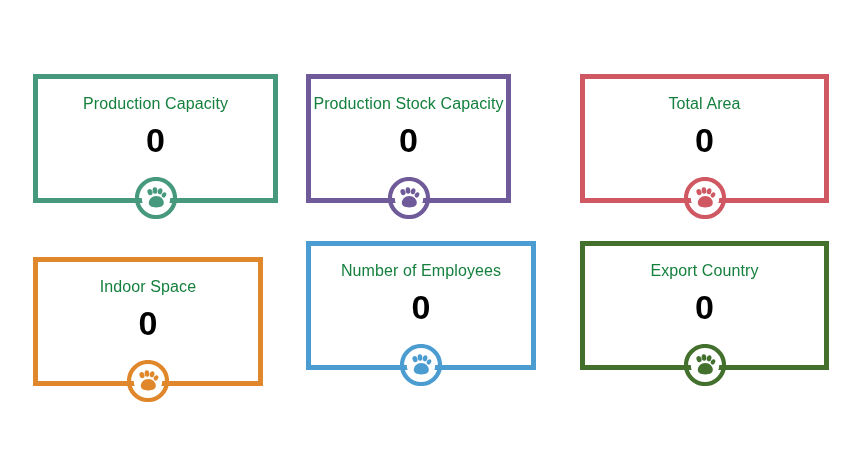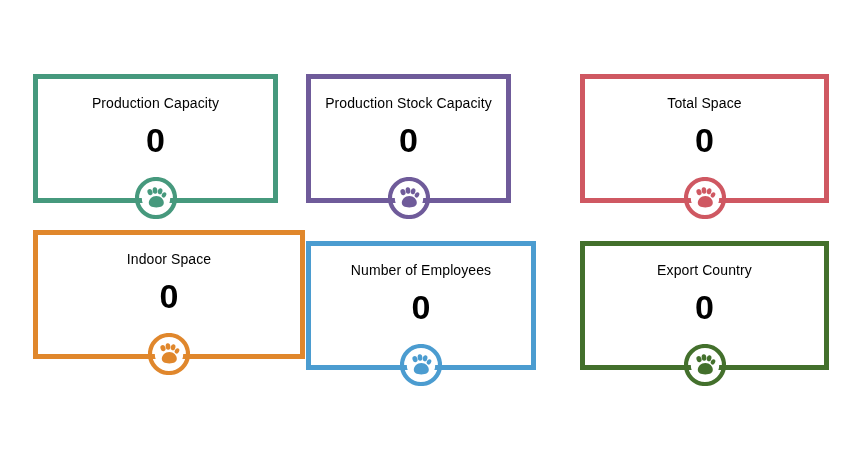--- a/index.html
+++ b/index.html
@@ -30,23 +30,23 @@
     border-style: solid;
     border-width: 5px;
   }
 
   .kpi-title {
     position: absolute;
     left: 0;
     right: 0;
     top: 16px;
     text-align: center;
-    font-size: 14px;
+    font-size: 16px;
     font-weight: 400;
-    color: #000000;
+    color: #15803d;
     line-height: 1.15;
     letter-spacing: 0.1px;
     white-space: nowrap;
   }
 
   .kpi-value {
     position: absolute;
     left: 0;
     right: 0;
     top: 44px;
@@ -99,35 +99,35 @@
           <circle cx="21" cy="21" r="14.2" fill="#ffffff"></circle>
           <ellipse cx="15.0" cy="15.1" rx="2.45" ry="3.15" fill="#6f5b9a" transform="rotate(-20 15.0 15.1)"></ellipse>
           <ellipse cx="20.0" cy="13.5" rx="2.35" ry="3.25" fill="#6f5b9a" transform="rotate(-6 20.0 13.5)"></ellipse>
           <ellipse cx="25.1" cy="14.3" rx="2.3" ry="3.1" fill="#6f5b9a" transform="rotate(12 25.1 14.3)"></ellipse>
           <ellipse cx="29.0" cy="17.9" rx="2.1" ry="2.8" fill="#6f5b9a" transform="rotate(30 29.0 17.9)"></ellipse>
           <path d="M21.3 18.9c4.3 0 7.5 3.3 7.5 6.9 0 2.9-2.6 4.6-7.5 4.6s-7.5-1.7-7.5-4.6c0-3.6 3.2-6.9 7.5-6.9z" fill="#6f5b9a"></path>
         </svg>
       </div>
     </div>
     <div class="kpi-card" style="left: 580px; top: 74px; width: 249px; height: 129px; border-color: rgb(207, 88, 98);">
-      <div class="kpi-title">Total Space</div>
+      <div class="kpi-title">Total Area</div>
       <div class="kpi-value">0</div>
       <div class="kpi-icon">
         <svg viewBox="0 0 42 42" xmlns="http://www.w3.org/2000/svg" aria-hidden="true">
           <circle cx="21" cy="21" r="19" fill="none" stroke="#cf5862" stroke-width="4.2"></circle>
           <circle cx="21" cy="21" r="14.2" fill="#ffffff"></circle>
           <ellipse cx="15.0" cy="15.1" rx="2.45" ry="3.15" fill="#cf5862" transform="rotate(-20 15.0 15.1)"></ellipse>
           <ellipse cx="20.0" cy="13.5" rx="2.35" ry="3.25" fill="#cf5862" transform="rotate(-6 20.0 13.5)"></ellipse>
           <ellipse cx="25.1" cy="14.3" rx="2.3" ry="3.1" fill="#cf5862" transform="rotate(12 25.1 14.3)"></ellipse>
           <ellipse cx="29.0" cy="17.9" rx="2.1" ry="2.8" fill="#cf5862" transform="rotate(30 29.0 17.9)"></ellipse>
           <path d="M21.3 18.9c4.3 0 7.5 3.3 7.5 6.9 0 2.9-2.6 4.6-7.5 4.6s-7.5-1.7-7.5-4.6c0-3.6 3.2-6.9 7.5-6.9z" fill="#cf5862"></path>
         </svg>
       </div>
     </div>
-    <div class="kpi-card" style="left: 33px; top: 230px; width: 272px; height: 129px; border-color: rgb(224, 135, 44);">
+    <div class="kpi-card" style="left: 33px; top: 257px; width: 230px; height: 129px; border-color: rgb(224, 135, 44);">
       <div class="kpi-title">Indoor Space</div>
       <div class="kpi-value">0</div>
       <div class="kpi-icon">
         <svg viewBox="0 0 42 42" xmlns="http://www.w3.org/2000/svg" aria-hidden="true">
           <circle cx="21" cy="21" r="19" fill="none" stroke="#e0872c" stroke-width="4.2"></circle>
           <circle cx="21" cy="21" r="14.2" fill="#ffffff"></circle>
           <ellipse cx="15.0" cy="15.1" rx="2.45" ry="3.15" fill="#e0872c" transform="rotate(-20 15.0 15.1)"></ellipse>
           <ellipse cx="20.0" cy="13.5" rx="2.35" ry="3.25" fill="#e0872c" transform="rotate(-6 20.0 13.5)"></ellipse>
           <ellipse cx="25.1" cy="14.3" rx="2.3" ry="3.1" fill="#e0872c" transform="rotate(12 25.1 14.3)"></ellipse>
           <ellipse cx="29.0" cy="17.9" rx="2.1" ry="2.8" fill="#e0872c" transform="rotate(30 29.0 17.9)"></ellipse>

